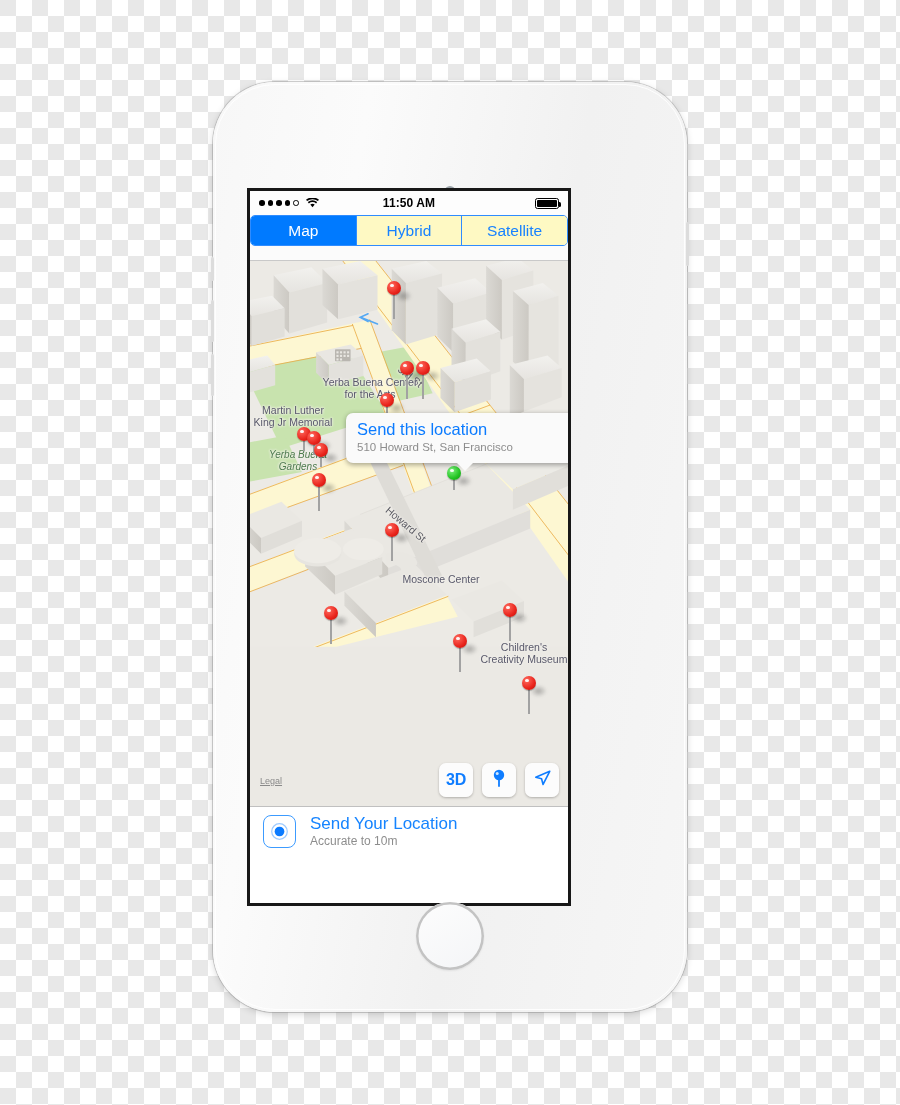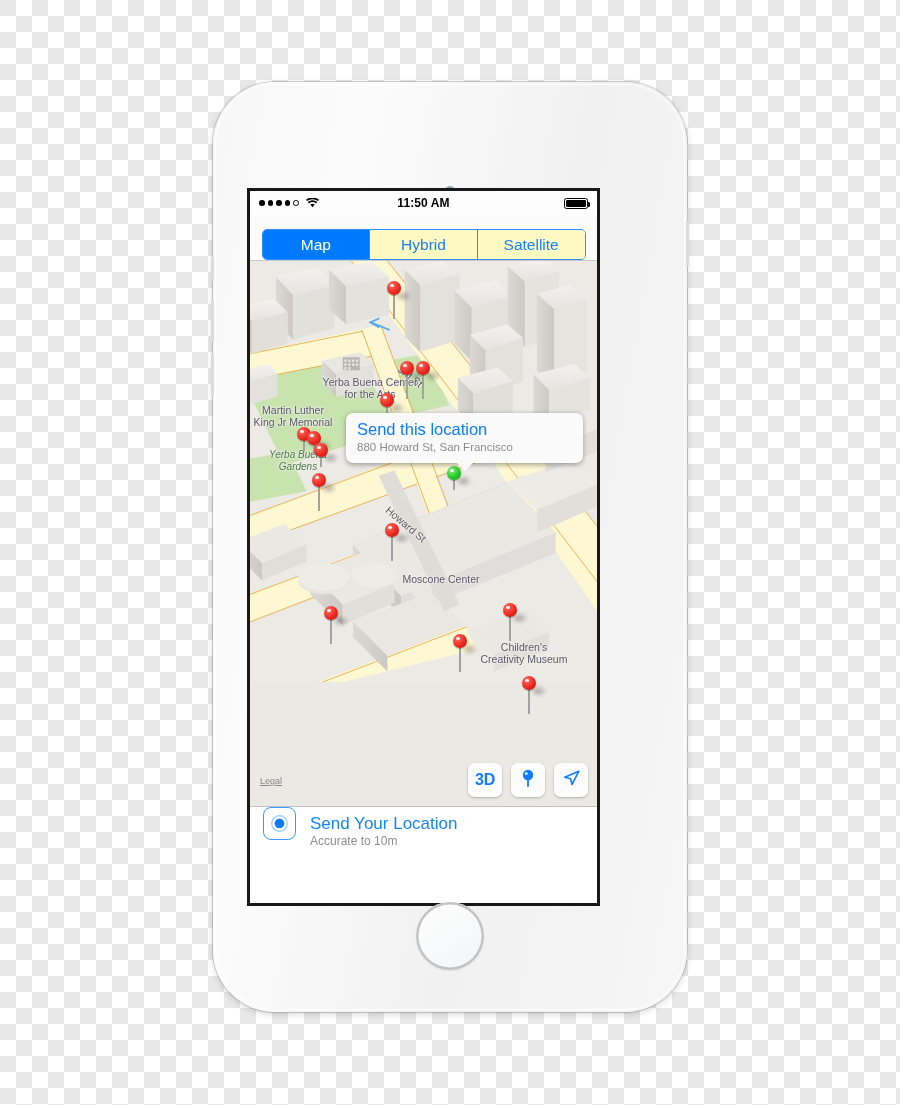--- a/index.html
+++ b/index.html
@@ -33,21 +33,21 @@
 
   #home{
     position:absolute;left:50%;bottom:42px;transform:translateX(-50%);
     width:68px;height:68px;border-radius:50%;
     background:linear-gradient(150deg,#fdfdfd,#f4f5f7);
     box-shadow:inset 0 0 0 2.5px #c3c3c3, 0 1px 2px rgba(0,0,0,.07);
   }
 
   
   #screen{
-    position:absolute;left:34px;top:106px;width:353px;height:718px;
+    position:absolute;left:34px;top:106px;width:324px;height:718px;
     background:#fff;overflow:hidden;
     border:3px solid #181818;
     box-sizing:border-box;
   }
   #screen-inner{position:absolute;inset:0;display:flex;flex-direction:column;}
 
   
   #statusbar{
     height:24px;flex:0 0 24px;display:flex;align-items:center;
     padding:0 9px;background:#fdfdfd;font-size:11.5px;color:#000;position:relative;
@@ -71,21 +71,21 @@
   #cancel{color:#0b7bff;font-size:18.5px;cursor:pointer;white-space:nowrap}
   #searchfield{
     flex:1;height:29px;border-radius:6px;background:#dcdcdc;
     display:flex;align-items:center;justify-content:center;
     color:#8c8c8c;font-size:16px;
   }
   #refresh{width:26px;height:26px;flex:0 0 26px;cursor:pointer;display:flex;align-items:center;justify-content:center}
 
   
   #segwrap{
-    flex:0 0 45px;display:flex;align-items:flex-end;justify-content:center;
+    flex:0 0 45px;display:flex;align-items:flex-start;justify-content:center;
     background:#fbfbfb;border-bottom:1px solid #c9c9c9;
   }
   #segmented{display:flex;width:322px;height:29px;border:1px solid #2f8cff;border-radius:5px;overflow:hidden}
   .seg{
     flex:1;display:flex;align-items:center;justify-content:center;
     font-size:15.5px;color:#1782ff;background:#fef9c3;cursor:pointer;
     border-right:1px solid #2f8cff;
   }
   .seg:last-child{border-right:none}
   .seg.active{background:#007aff;color:#fff}
@@ -132,21 +132,21 @@
   .mapbtn{
     width:34px;height:34px;border-radius:7px;background:rgba(253,253,253,.94);
     box-shadow:0 1px 2.5px rgba(0,0,0,.26);
     display:flex;align-items:center;justify-content:center;cursor:pointer;
   }
   .mapbtn .lbl{color:#0f7dff;font-size:16px;font-weight:bold;letter-spacing:-.3px}
   #legal{position:absolute;left:10px;bottom:20px;font-size:9px;color:#8a8a8a;text-decoration:underline;cursor:pointer}
 
   
   #actions{flex:0 0 96px;background:#fff;border-top:1px solid #c0c0c0}
-  .act{display:flex;height:48px;padding-left:13px;cursor:pointer;box-sizing:border-box}
+  .act{display:flex;align-items:center;height:48px;padding-left:13px;cursor:pointer;box-sizing:border-box}
   .act + .act{position:relative}
   .act + .act:before{content:"";position:absolute;left:53px;right:0;top:0;height:1px;background:#dcdcdc}
   .act-icon{
     width:33px;height:33px;flex:0 0 33px;border-radius:8px;border:1.4px solid #3c9bff;
     display:flex;align-items:center;justify-content:center;margin-right:14px;box-sizing:border-box;
   }
   .act-text{display:flex;flex-direction:column;justify-content:center}
   .act-title{color:#1684ff;font-size:17px;line-height:20px}
   .act-sub{color:#8d8d8d;font-size:12px;line-height:14px}
 </style>
@@ -439,21 +439,21 @@
             <div class="head"></div>
           </div>
       <div class="pin tall" style="left:272px;top:415px">
             <div class="shadow"></div>
             <div class="stem"></div>
             <div class="head"></div>
           </div>
 
       <div id="callout">
         <div id="callout-title">Send this location</div>
-        <div id="callout-sub">880 Howard St, San Francisco</div>
+        <div id="callout-sub">510 Howard St, San Francisco</div>
       </div>
 
       <div id="legal">Legal</div>
 
       <div id="mapctl">
         <div class="mapbtn">
           <span class="lbl">3D</span>
         </div>
         <div class="mapbtn">
           <span>

